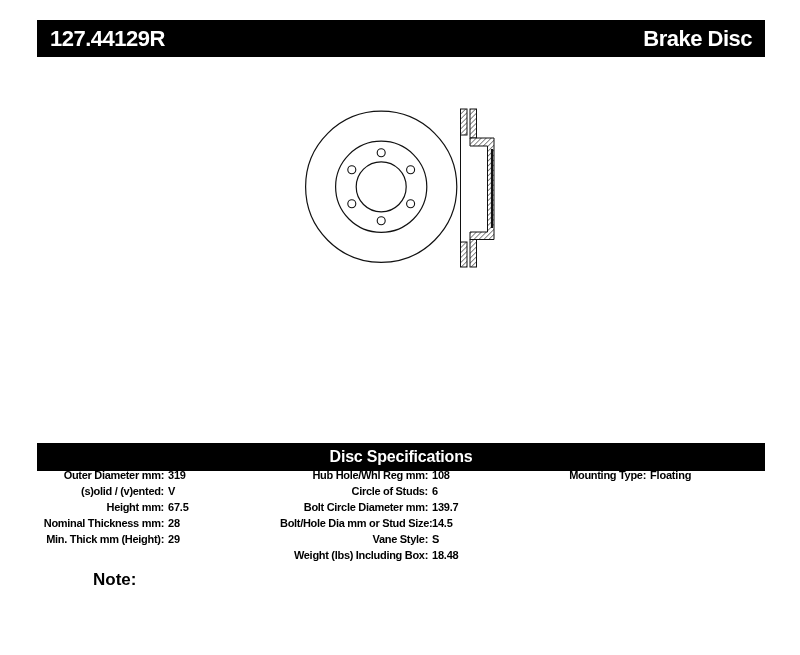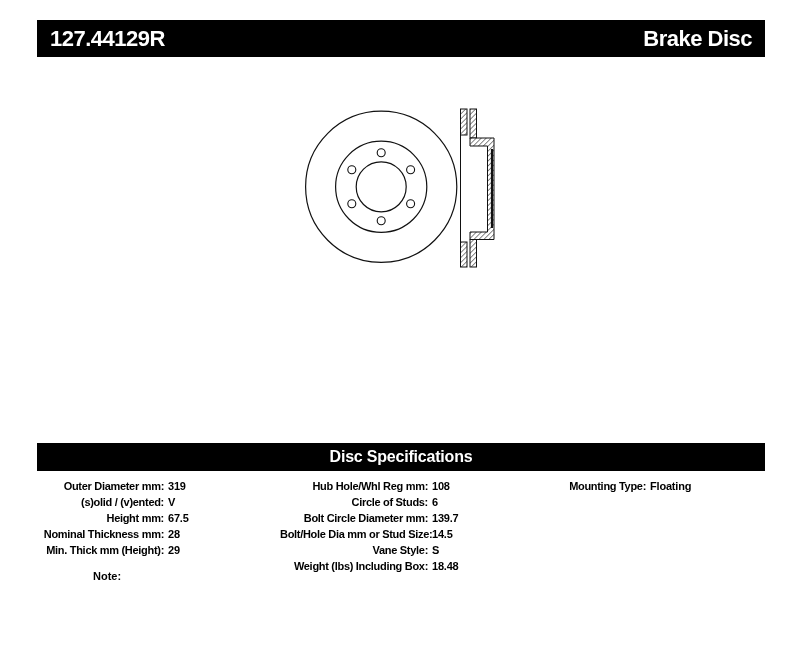--- a/index.html
+++ b/index.html
@@ -24,35 +24,35 @@
     padding:5px 13px;
     font-size:22px;letter-spacing:-0.5px;
   }
   .spec-bar{
     top:443px;height:28px;
     display:flex;align-items:center;justify-content:center;
     font-size:16px;letter-spacing:-0.2px;
   }
   .diagram-svg{position:absolute;left:293px;top:96px;}
   .spec-col{
-    position:absolute;top:478px;
+    position:absolute;top:467px;
     font-size:11px;line-height:16px;
   }
   .col-left{left:37px;}
   .col-middle{left:280px;}
   .col-right{left:490px;}
   .spec-row{display:flex;gap:4px;height:16px;align-items:baseline;}
   .spec-label{display:inline-block;text-align:right;white-space:nowrap;letter-spacing:-0.3px;}
   .col-left  .spec-label{width:127px;}
   .col-middle .spec-label{width:148px;}
   .col-right .spec-label{width:156px;}
   .spec-value{white-space:nowrap;letter-spacing:-0.2px;}
   .note{
     position:absolute;left:93px;top:570px;
-    font-size:11px;
+    font-size:17px;
   }
 </style>
 </head>
 <body>
 
 <div class="page">
 
   <div class="bar header-bar">
     <span>127.44129R</span>
     <span>Brake Disc</span>

